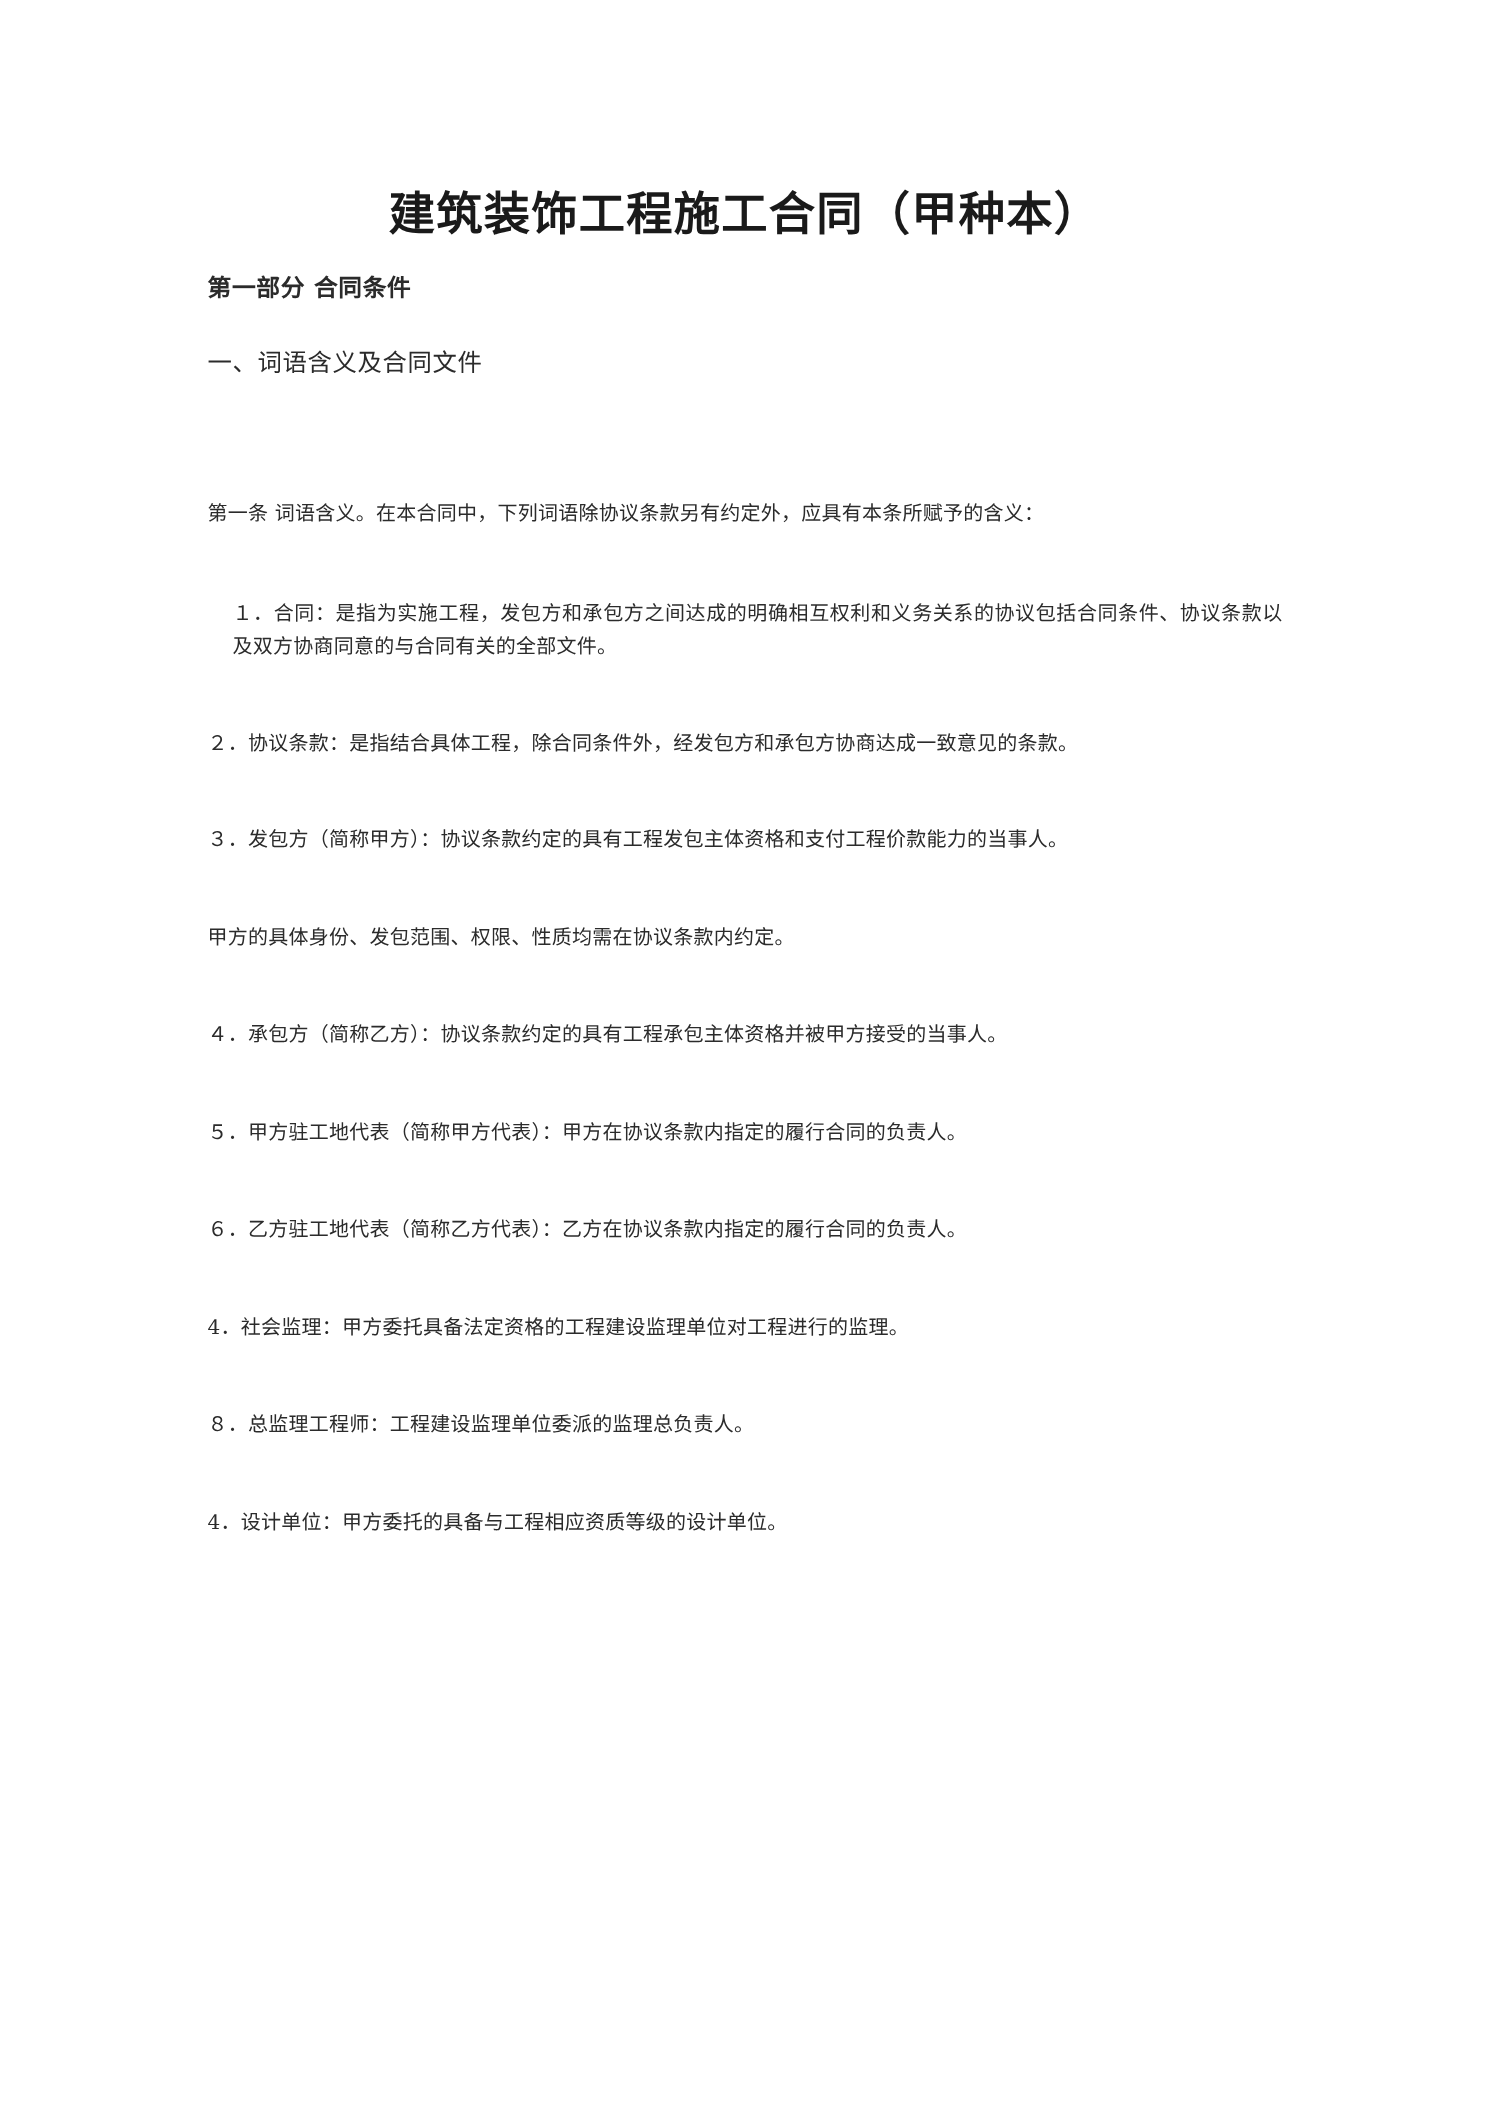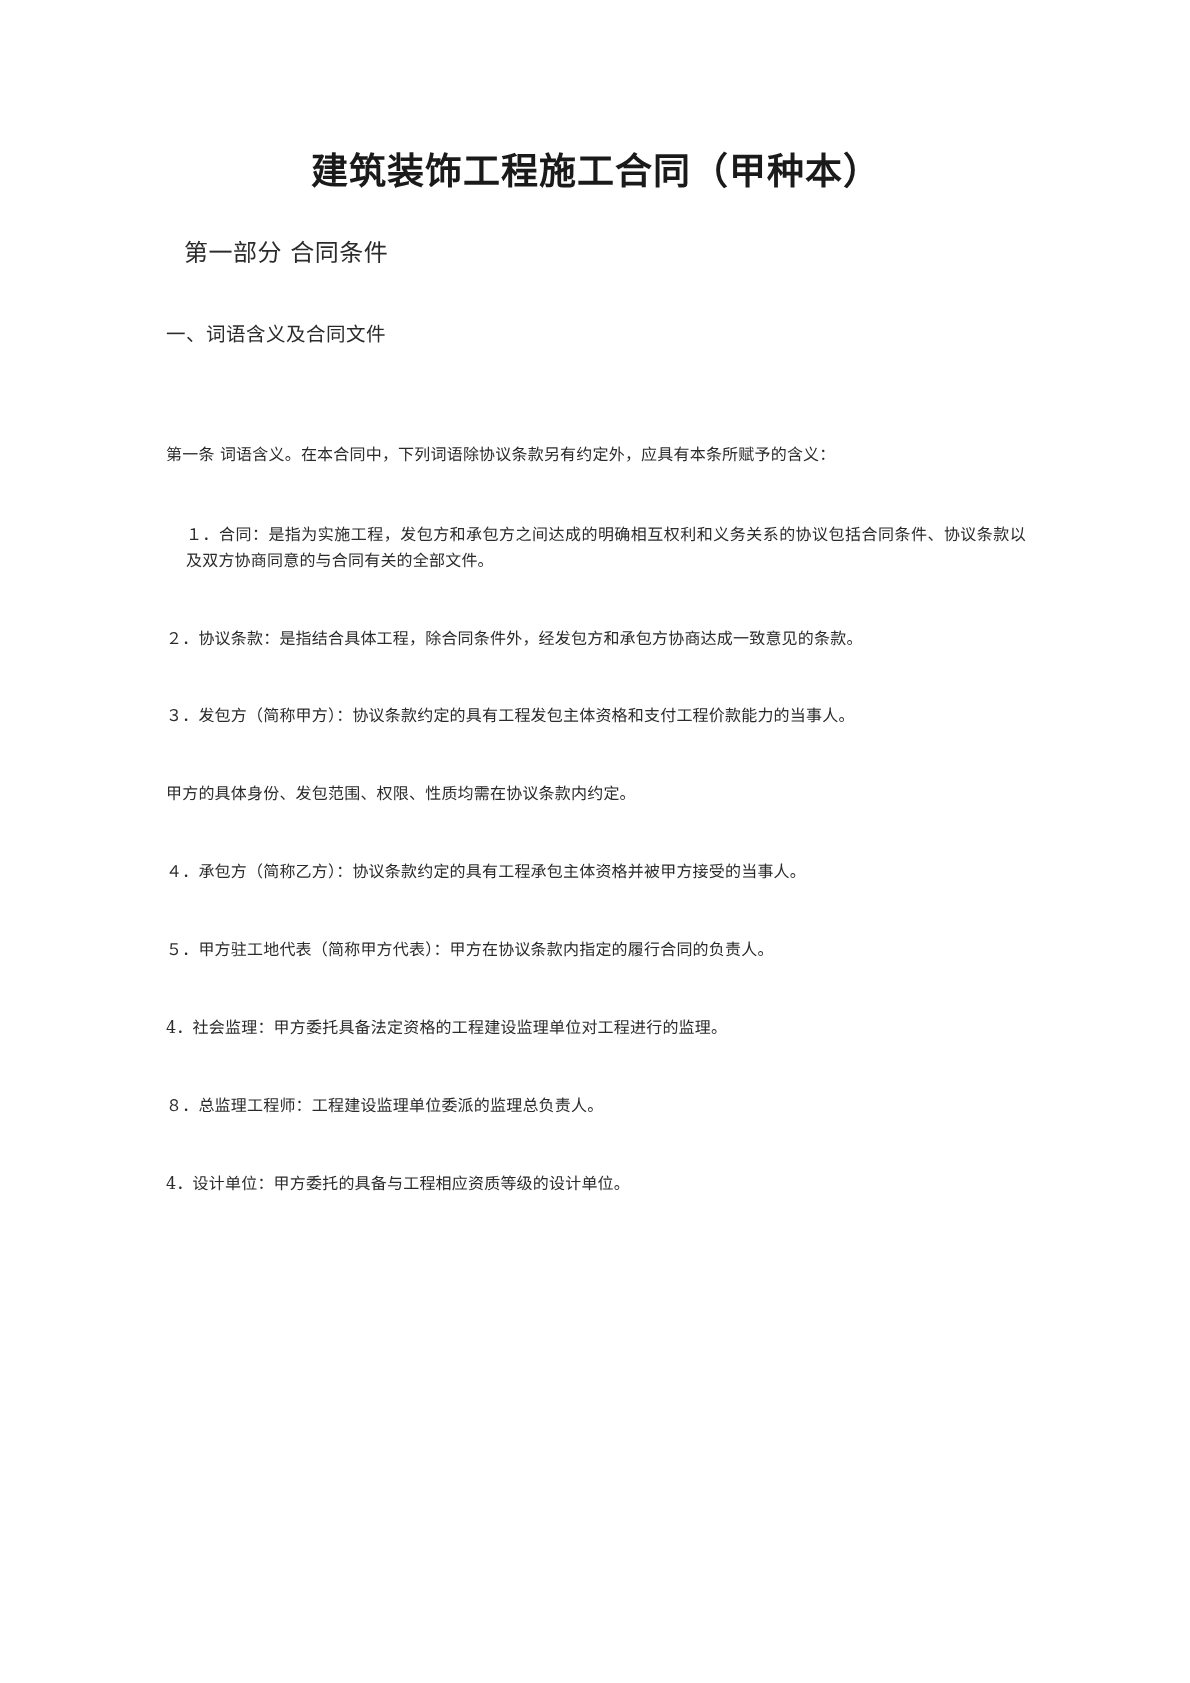--- a/index.html
+++ b/index.html
@@ -42,26 +42,27 @@
     font-weight: bold;
     line-height: 1.25;
     letter-spacing: 1px;
     margin: 0;
     padding-top: 148px;
     color: #1a1a1a;
     font-family: "DejaVu Serif", "Liberation Serif", serif;
   }
 
   .part-line {
-    font-size: 24px;
+    font-size: 19px;
     line-height: 1.6;
-    margin: 18px;
+    margin: 0;
     padding-top: 22px;
     color: #2b2b2b;
     letter-spacing: 0.5px;
+    font-weight: bold;
   }
 
   .section-heading {
     font-size: 19.5px;
     line-height: 1.6;
     margin: 0;
     padding-top: 28px;
     color: #2b2b2b;
     letter-spacing: 0.5px;
   }
@@ -101,20 +102,21 @@
     <p class="para item">２．协议条款：是指结合具体工程，除合同条件外，经发包方和承包方协商达成一致意见的条款。</p>
 
     <p class="para item">３．发包方（简称甲方）：协议条款约定的具有工程发包主体资格和支付工程价款能力的当事人。</p>
 
     <p class="para item">甲方的具体身份、发包范围、权限、性质均需在协议条款内约定。</p>
 
     <p class="para item">４．承包方（简称乙方）：协议条款约定的具有工程承包主体资格并被甲方接受的当事人。</p>
 
     <p class="para item">５．甲方驻工地代表（简称甲方代表）：甲方在协议条款内指定的履行合同的负责人。</p>
 
+    <p class="para item">６．乙方驻工地代表（简称乙方代表）：乙方在协议条款内指定的履行合同的负责人。</p>
 
     <p class="para item">4．社会监理：甲方委托具备法定资格的工程建设监理单位对工程进行的监理。</p>
 
     <p class="para item">８．总监理工程师：工程建设监理单位委派的监理总负责人。</p>
 
     <p class="para item">4．设计单位：甲方委托的具备与工程相应资质等级的设计单位。</p>
 
   </div>
 </div>
 

